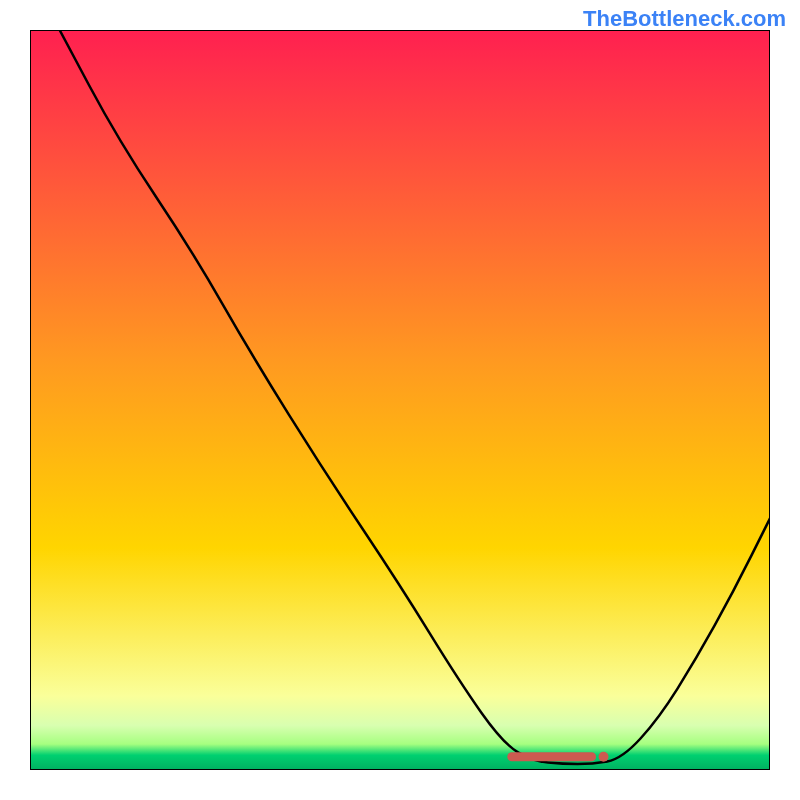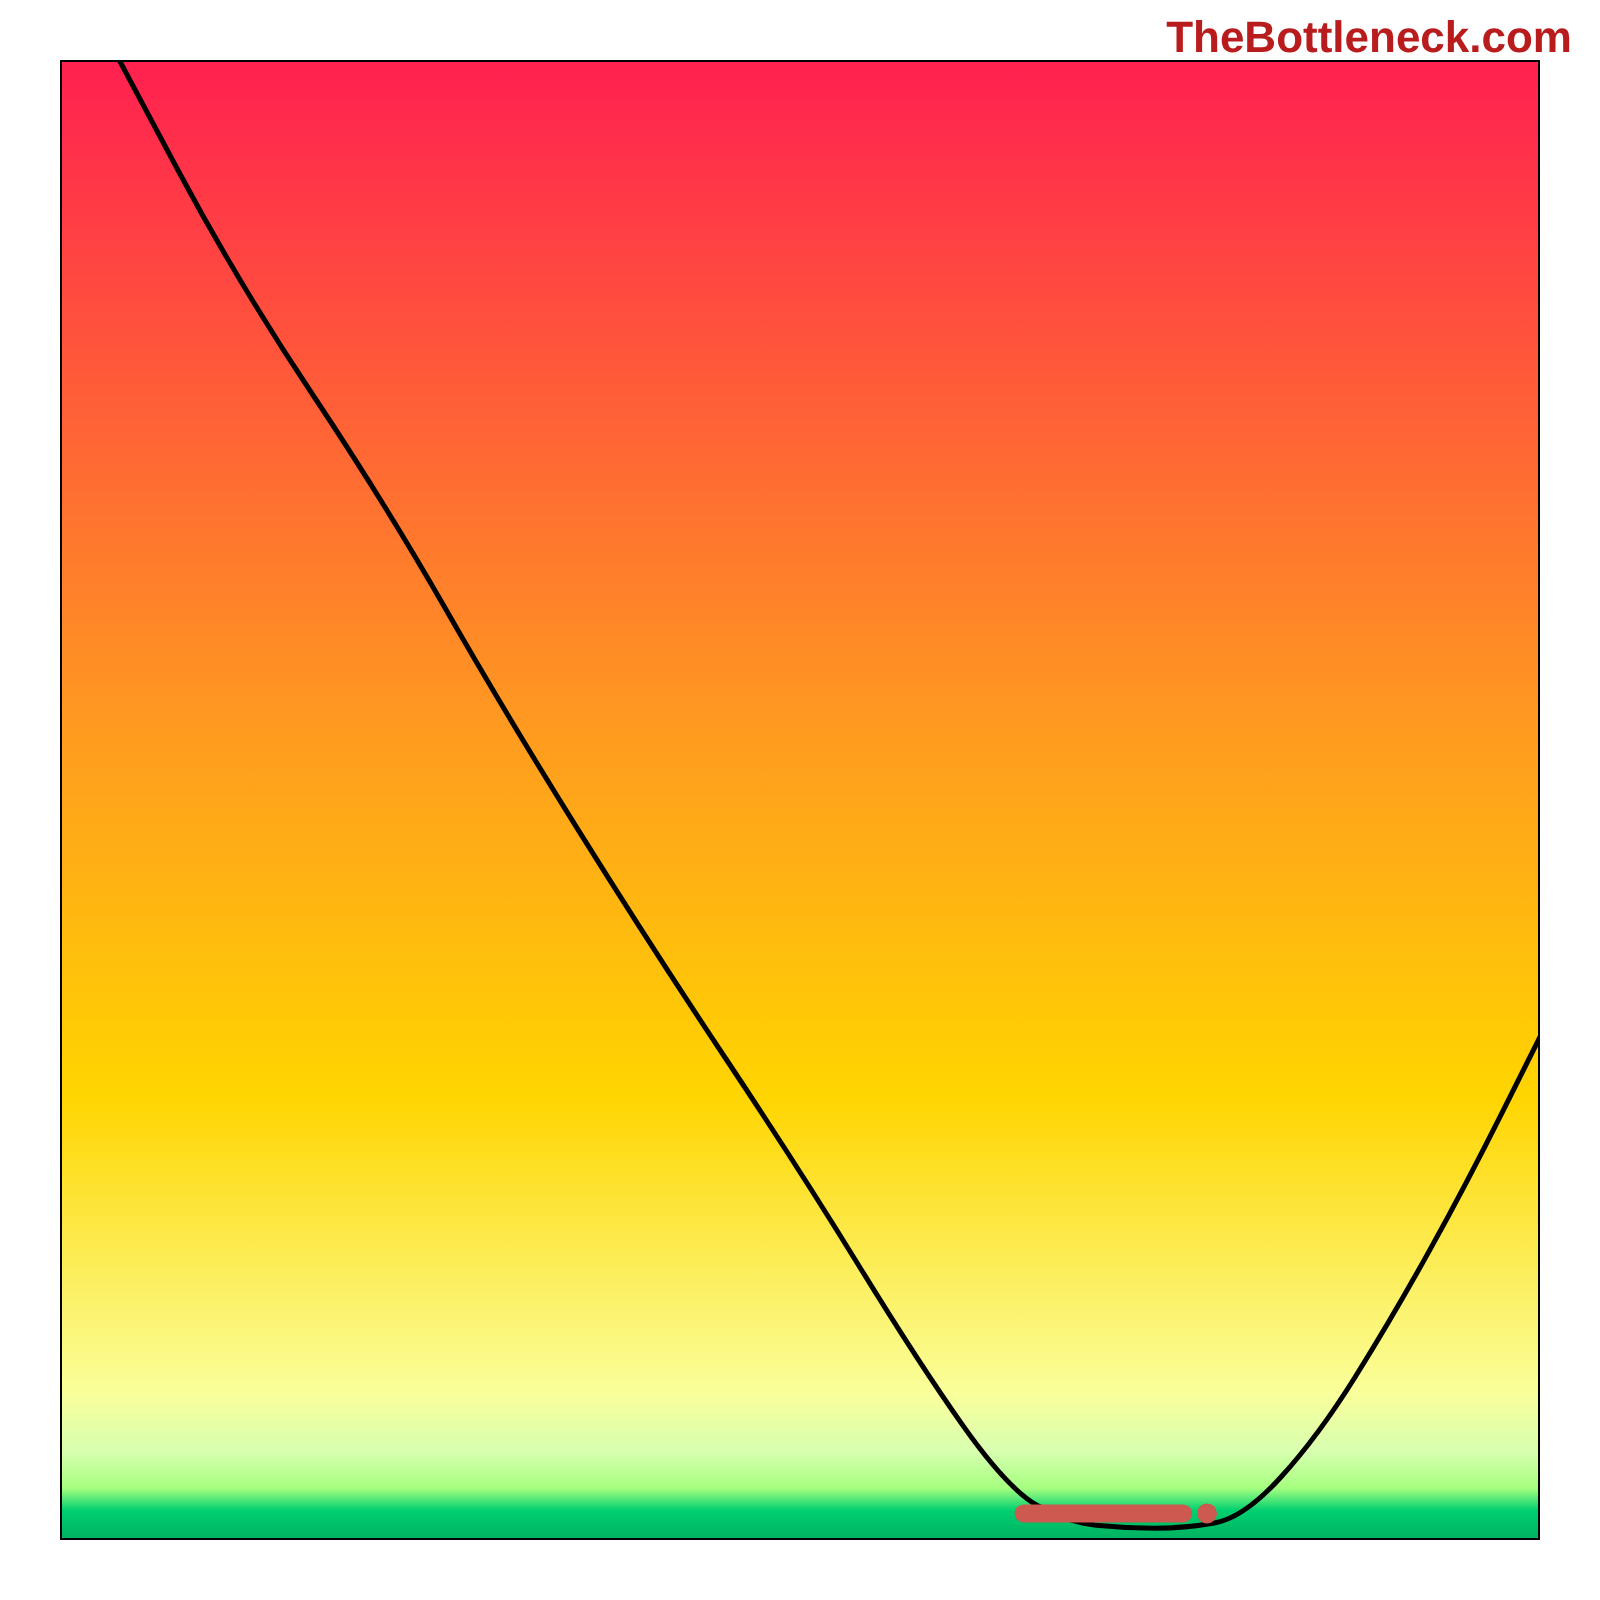--- a/index.html
+++ b/index.html
@@ -8,21 +8,21 @@
     width: 800px;
     height: 800px;
     background: #ffffff;
     font-family: Arial, Helvetica, sans-serif;
     position: relative;
   }
   .attribution {
     position: absolute;
     top: 6px;
     right: 14px;
-    color: #b91c1c;
+    color: #3b82f6;
     font-size: 22px;
     font-weight: bold;
     font-family: Arial, Helvetica, sans-serif;
   }
   .plot {
     position: absolute;
     top: 30px;
     left: 30px;
     width: 740px;
     height: 740px;

